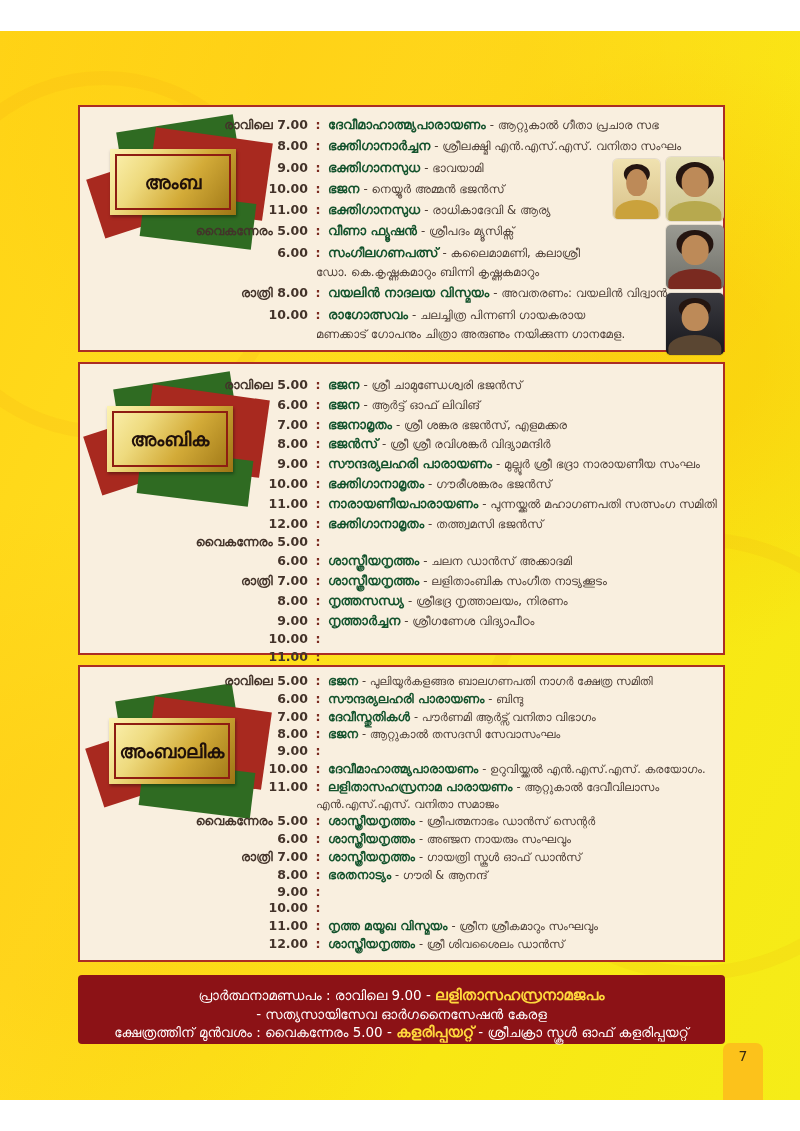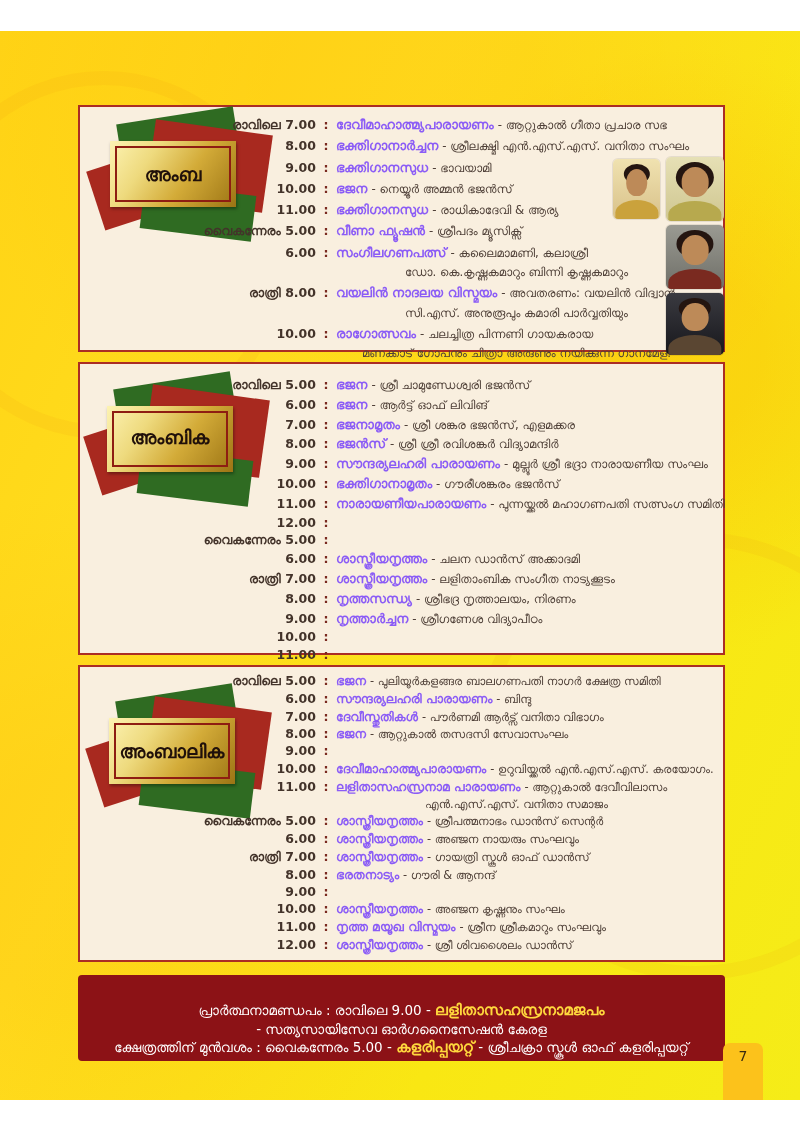--- a/index.html
+++ b/index.html
@@ -33,33 +33,33 @@
 
   
   .rows{position:absolute;left:0;right:6px;}
   .panel-1 .rows{top:7px;}
   .panel-2 .rows{top:11px;}
   .panel-3 .rows{top:5px;}
   .row{display:flex;align-items:baseline;}
   .panel-1 .row,.panel-1 .cont-row{line-height:19.3px;}
   .panel-2 .row,.panel-2 .cont-row{line-height:17.8px;}
   .panel-3 .row,.panel-3 .cont-row{line-height:16.8px;}
-  .time{flex:0 0 228px;text-align:right;color:#43332a;font-size:12.5px;font-weight:700;white-space:nowrap;padding-left:8px;}
+  .time{flex:0 0 228px;text-align:right;color:#43332a;font-size:12.5px;font-weight:700;white-space:nowrap;}
   .colon{flex:0 0 20px;text-align:center;color:#7a2a20;font-weight:700;font-size:12.5px;}
   .content-cell{flex:1;white-space:nowrap;}
-  .title{color:#8b5cf6;font-weight:700;font-size:13px;}
+  .title{color:#14532d;font-weight:700;font-size:13px;}
   .detail{color:#4f4038;font-size:11.8px;margin-left:4px;}
-  .cont-row{margin-left:236px;color:#4f4038;font-size:11.8px;white-space:nowrap;text-align:center;}
+  .cont-row{margin-left:236px;color:#4f4038;font-size:11.8px;white-space:nowrap;}
   .panel-3 .title{font-size:12.4px;}
   .panel-3 .detail,.panel-3 .cont-row{font-size:11.4px;}
 
   
   .plaque{position:absolute;width:168px;height:118px;}
-  .panel-1 .plaque{left:18px;top:8px;}
-  .panel-2 .plaque{left:15px;top:16px;font-family:Liberation Mono, monospace;}
+  .panel-1 .plaque{left:18px;top:16px;}
+  .panel-2 .plaque{left:15px;top:16px;}
   .panel-3 .plaque{left:17px;top:25px;}
   .plaque .sh{position:absolute;}
   .sh-green-top{left:22px;top:0;width:118px;height:58px;background:#2f6b22;transform:rotate(-9deg);}
   .sh-red-right{right:-2px;top:12px;width:118px;height:78px;background:#a8291f;transform:rotate(8deg);}
   .sh-red-left{left:-4px;top:44px;width:72px;height:62px;background:#a8291f;transform:rotate(-18deg);}
   .sh-green-bottom{left:44px;bottom:-2px;width:112px;height:46px;background:#2f6b22;transform:rotate(7deg);}
   .gold{
     position:absolute;left:12px;top:26px;width:126px;height:66px;
     background:linear-gradient(125deg,#fdf3b3 0%,#eeda7e 30%,#d3ab38 60%,#9c7414 100%);
     box-shadow:1px 2px 3px rgba(0,0,0,0.35);
@@ -85,22 +85,22 @@
   .photo-2 .hair{width:66%;height:48%;}
   .photo-2 .body{background:#b7a94e;}
   .photo-3{left:586px;top:118px;width:58px;height:64px;background:linear-gradient(#9a9a92,#6f6f68);}
   .photo-3 .hair{width:64%;height:44%;}
   .photo-3 .body{background:#7a2a20;}
   .photo-4{left:586px;top:186px;width:58px;height:62px;background:linear-gradient(#3a3a40,#17171c);}
   .photo-4 .body{background:#5a4632;}
 
   
   .banner{
-    position:absolute;left:78px;top:975px;width:647px;height:86px;background:#8c1216;
-    border-radius:4px;color:#ffffff;text-align:center;box-sizing:border-box;padding-top:26px;
+    position:absolute;left:78px;top:975px;width:647px;height:69px;background:#8c1216;
+    border-radius:4px;color:#ffffff;text-align:center;box-sizing:border-box;padding-top:11px;
     font-size:13.5px;line-height:18.5px;
   }
   .banner .hl{color:#ffd83d;font-weight:700;font-size:15px;}
 
   
   .page-tab{
     position:absolute;right:37px;top:1043px;width:40px;height:57px;background:#fcc21b;
     border-radius:7px 7px 0 0;text-align:center;color:#3a2a10;font-size:14px;box-sizing:border-box;padding-top:5px;
   }
 </style>
@@ -153,21 +153,20 @@
         <span class="time">6.00</span>
         <span class="colon">:</span>
         <span class="content-cell"><span class="title">സംഗീലഗണപത്സ്</span><span class="detail">- കലൈമാമണി, കലാശ്രീ</span></span>
       </div>
       <div class="cont-row">ഡോ. കെ.കൃഷ്ണകമാറും ബിന്നി കൃഷ്ണകമാറും</div>
       <div class="row">
         <span class="time">രാത്രി 8.00</span>
         <span class="colon">:</span>
         <span class="content-cell"><span class="title">വയലിൻ നാദലയ വിസ്മയം</span><span class="detail">- അവതരണം: വയലിൻ വിദ്വാൻ</span></span>
       </div>
-      <div class="cont-row">സി.എസ്. അനുരൂപും കമാരി പാർവ്വതിയും</div>
       <div class="row">
         <span class="time">10.00</span>
         <span class="colon">:</span>
         <span class="content-cell"><span class="title">രാഗോത്സവം</span><span class="detail">- ചലച്ചിത്ര പിന്നണി ഗായകരായ</span></span>
       </div>
       <div class="cont-row">മണക്കാട് ഗോപനും ചിത്രാ അരുണും നയിക്കുന്ന ഗാനമേള.</div>
     </div>
   <div class="photo photo-1">
       <i class="hair"></i>
       <i class="head"></i>
@@ -231,20 +230,21 @@
         <span class="content-cell"><span class="title">ഭക്തിഗാനാമൃതം</span><span class="detail">- ഗൗരീശങ്കരം ഭജൻസ്</span></span>
       </div>
       <div class="row">
         <span class="time">11.00</span>
         <span class="colon">:</span>
         <span class="content-cell"><span class="title">നാരായണീയപാരായണം</span><span class="detail">- പുന്നയ്ക്കൽ മഹാഗണപതി സത്സംഗ സമിതി</span></span>
       </div>
       <div class="row">
         <span class="time">12.00</span>
         <span class="colon">:</span>
+        <span class="content-cell"><span class="title">ഭക്തിഗാനാമൃതം</span><span class="detail">- തത്ത്വമസി ഭജൻസ്</span></span>
       </div>
       <div class="row">
         <span class="time">വൈകന്നേരം 5.00</span>
         <span class="colon">:</span>
       </div>
       <div class="row">
         <span class="time">6.00</span>
         <span class="colon">:</span>
         <span class="content-cell"><span class="title">ശാസ്ത്രീയനൃത്തം</span><span class="detail">- ചലന ഡാൻസ് അക്കാദമി</span></span>
       </div>
@@ -339,21 +339,20 @@
         <span class="colon">:</span>
         <span class="content-cell"><span class="title">ഭരതനാട്യം</span><span class="detail">- ഗൗരി &amp; ആനന്ദ്</span></span>
       </div>
       <div class="row">
         <span class="time">9.00</span>
         <span class="colon">:</span>
       </div>
       <div class="row">
         <span class="time">10.00</span>
         <span class="colon">:</span>
-        <span class="content-cell"><span class="title">ശാസ്ത്രീയനൃത്തം</span><span class="detail">- അഞ്ജന കൃഷ്ണനും സംഘം</span></span>
       </div>
       <div class="row">
         <span class="time">11.00</span>
         <span class="colon">:</span>
         <span class="content-cell"><span class="title">നൃത്ത മയൂഖ വിസ്മയം</span><span class="detail">- ശ്രീന ശ്രീകമാറും സംഘവും</span></span>
       </div>
       <div class="row">
         <span class="time">12.00</span>
         <span class="colon">:</span>
         <span class="content-cell"><span class="title">ശാസ്ത്രീയനൃത്തം</span><span class="detail">- ശ്രീ ശിവശൈലം ഡാൻസ്</span></span>

